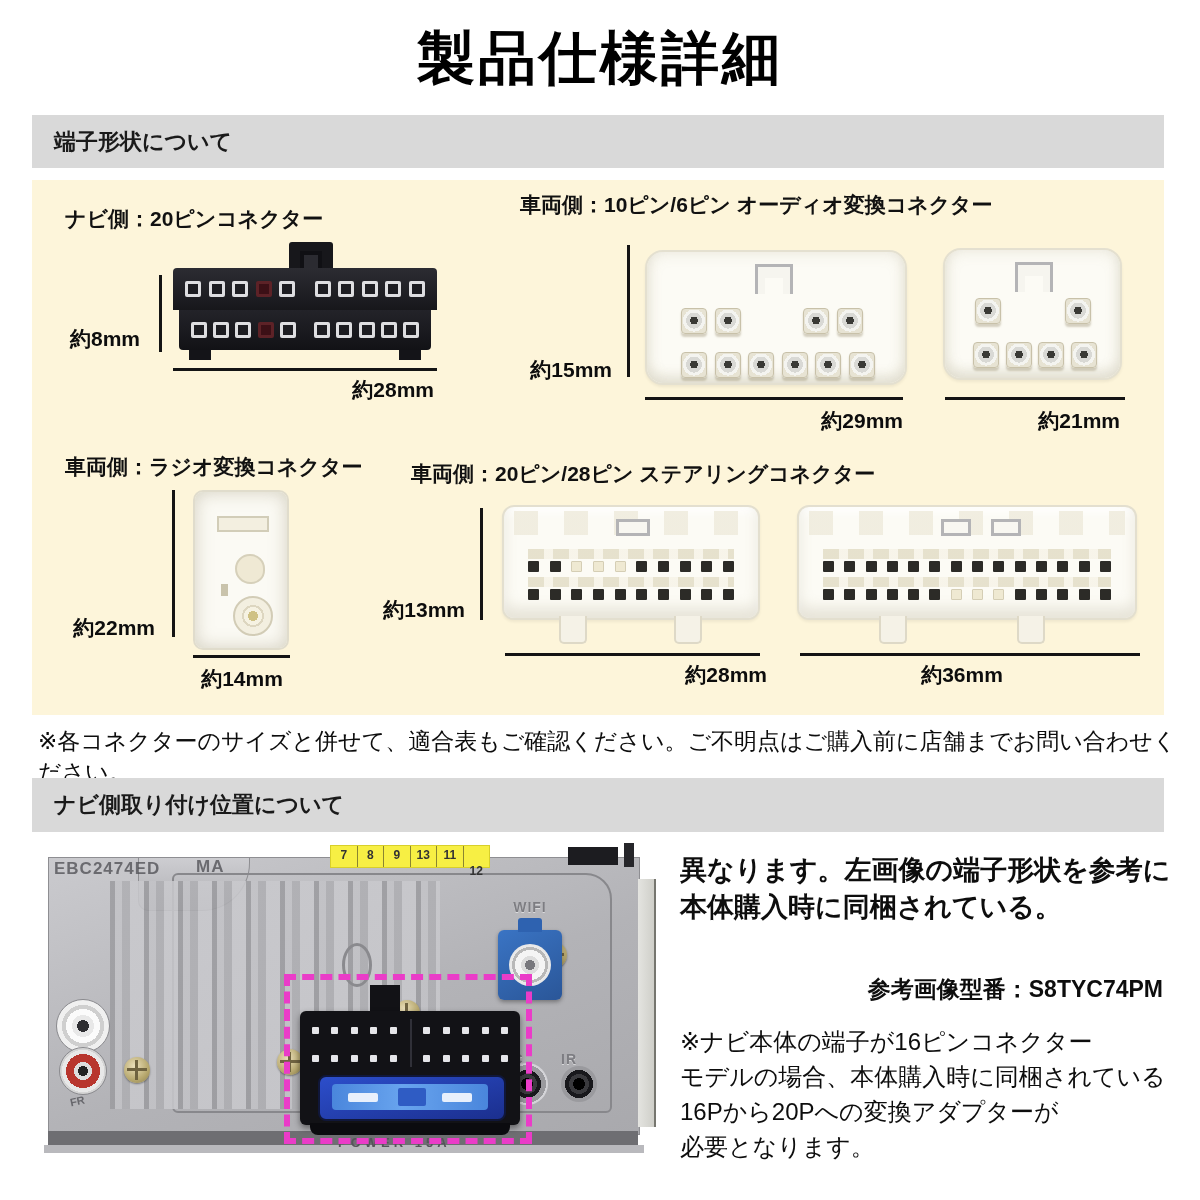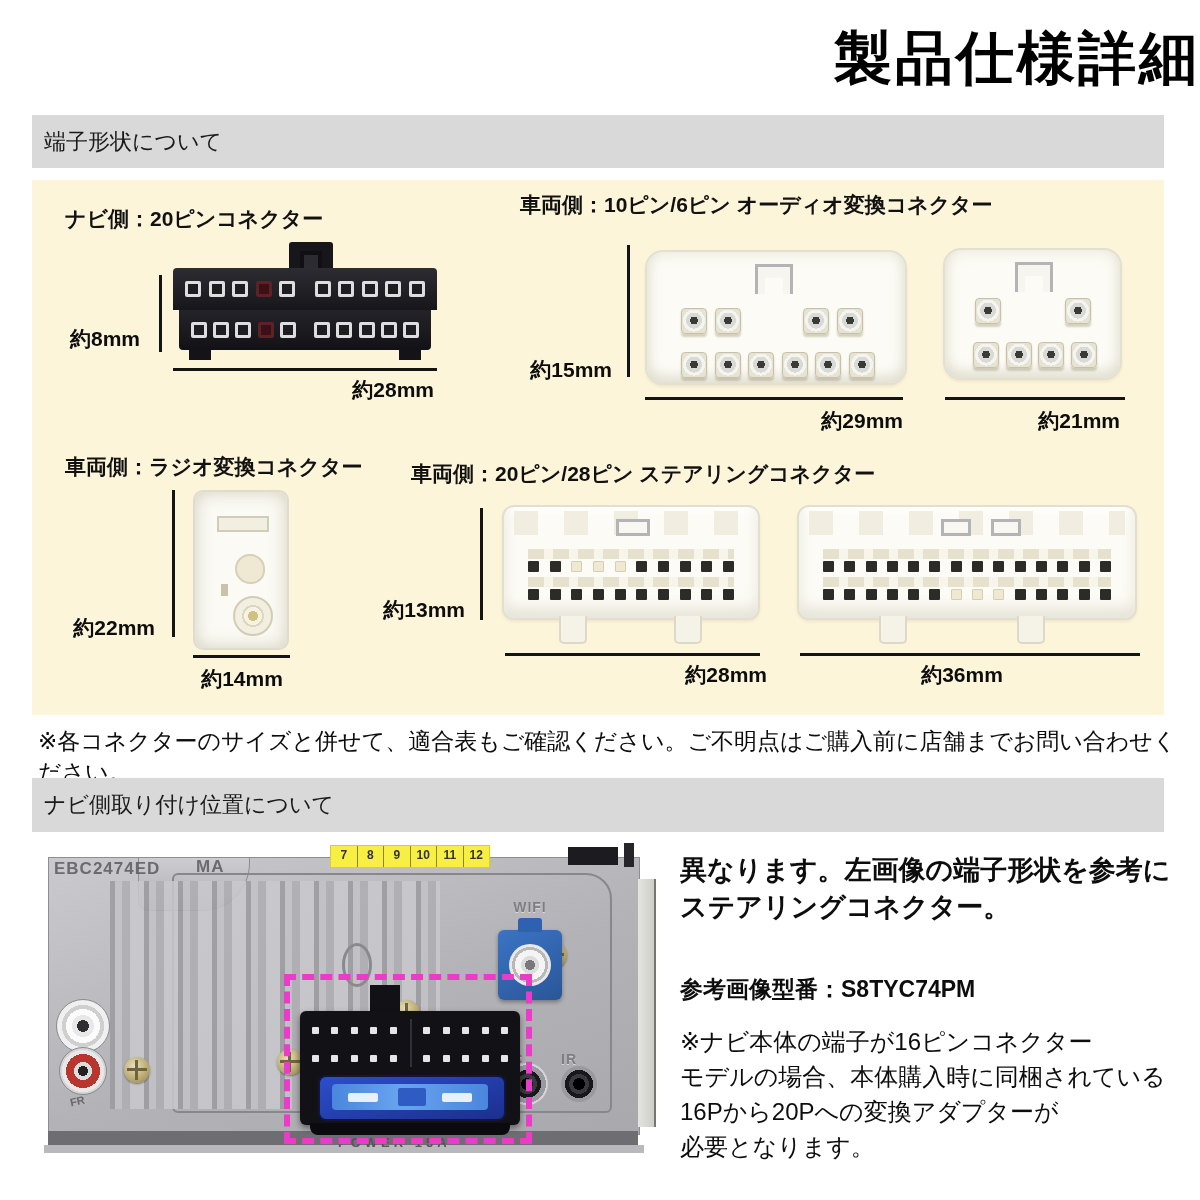--- a/index.html
+++ b/index.html
@@ -1,23 +1,23 @@
 <!DOCTYPE html>
 <html><head>
 <meta charset="utf-8">
 <style>
   html,body{margin:0;padding:0;background:#fff;}
   .page{position:relative;width:1200px;height:1200px;background:#ffffff;overflow:hidden;
         font-family:"Liberation Sans","DejaVu Sans",sans-serif;color:#111;}
 
   
-  .title{position:absolute;left:0;right:0;top:20px;margin:0;text-align:right;
+  .title{position:absolute;left:0;right:0;top:20px;margin:0;text-align:center;
          font-size:58px;font-weight:900;letter-spacing:3px;color:#000;}
   .bar{position:absolute;left:32px;width:1132px;height:53px;background:#d9d9d9;}
-  .bar span{display:block;padding-left:12px;line-height:53px;font-size:22px;font-weight:400;color:#1a1a1a;}
+  .bar span{display:block;padding-left:22px;line-height:53px;font-size:22px;font-weight:700;color:#1a1a1a;}
   .bar1{top:115px;}
   .bar2{top:778px;height:54px;}
 
   
   .cream{position:absolute;left:32px;top:180px;width:1132px;height:535px;background:#fdf5da;}
   .blk-h{position:absolute;font-size:21px;font-weight:700;white-space:nowrap;}
   .hline{position:absolute;height:3px;background:#141414;}
   .vline{position:absolute;width:3px;background:#141414;}
   .dim{position:absolute;font-size:21px;font-weight:700;white-space:nowrap;color:#0d0d0d;}
   .dim.center{text-align:center;}
@@ -94,21 +94,21 @@
   .bump{left:118px;top:15px;width:110px;height:52px;background:linear-gradient(#cdcdd1,#aeaeb2);
         border:1px solid #8e8e92;border-top:none;border-radius:0 0 48px 10px;}
   .panel{left:152px;top:30px;width:436px;height:236px;border:2px solid #88888c;border-radius:6px 26px 6px 6px;}
   .ribs{left:90px;top:38px;width:330px;height:228px;opacity:.85;
         background:repeating-linear-gradient(90deg,#9b9b9f 0 5px,#c3c3c7 5px 12px,#aeaeb2 12px 20px,#c9c9cd 20px 34px);}
   .oval{left:322px;top:100px;width:24px;height:38px;border:3px solid #8a8a8e;border-radius:50%;}
   .ystrip{left:310px;top:2px;width:158px;height:21px;background:#f7ef44;border:1px solid #d8cf2a;
         display:flex;position:absolute;}
   .ystrip span{position:static;flex:1;text-align:center;font-size:12px;font-weight:700;color:#333;
         line-height:19px;border-right:1px solid #8a8530;}
-  .ystrip span:last-child{border-right:none;}
+  .ystrip span:last-child{border-right:none;margin-top:16px;}
   .chassis-print{font-size:17px;font-weight:700;color:rgba(75,75,80,.75);letter-spacing:1px;}
   .rca{border-radius:50%;}
   .rca-white{left:36px;top:156px;width:52px;height:52px;border:1px solid #8a8a8e;
         background:radial-gradient(circle,#2e2e32 0 6px,#e8e8e8 6px 11px,#fbfbfb 11px 17px,#cfcfcf 17px 21px,#f0f0f0 21px);}
   .rca-red{left:39px;top:204px;width:46px;height:46px;border:1px solid #8a8a8e;
         background:radial-gradient(circle,#222 0 5px,#ddd 5px 9px,#b8362e 9px 17px,#e8e8e8 17px 21px,#d5d5d5 21px);}
   .screw{width:26px;height:26px;border-radius:50%;
         background:radial-gradient(circle at 40% 35%,#eadfba,#b7a86e 60%,#8d7f4c);box-shadow:0 1px 2px rgba(0,0,0,.4);}
   .screw::before{content:"";position:absolute;left:3px;top:11px;width:20px;height:3px;background:#6f6340;}
   .screw::after{content:"";position:absolute;left:11px;top:3px;width:3px;height:20px;background:#6f6340;}
@@ -140,21 +140,21 @@
   .fuse-elem::before{left:16px;} .fuse-elem::after{right:16px;}
   .fuse-mid{left:78px;top:11px;width:28px;height:18px;background:#2f5cc4;border-radius:2px;}
   .bconn-lip{left:10px;bottom:-10px;width:200px;height:12px;background:#0b0b0f;border-radius:0 0 8px 8px;}
   .power-label{left:318px;top:292px;font-size:13px;font-weight:700;color:#55555a;letter-spacing:4px;}
   .dashed-highlight{left:264px;top:131px;width:236px;height:158px;border:6px dashed #ea3cc8;z-index:6;}
   .fr-print{left:50px;top:252px;font-size:11px;font-weight:700;color:rgba(70,70,75,.7);transform:rotate(-12deg);}
 
   
   .desc{position:absolute;left:680px;top:852px;width:495px;}
   .desc-line{font-size:27px;font-weight:700;line-height:37px;color:#0d0d0d;white-space:nowrap;}
-  .model-ref{position:absolute;left:680px;top:974px;width:483px;text-align:left;
+  .model-ref{position:absolute;left:680px;top:974px;width:483px;text-align:right;
         font-size:23px;font-weight:700;color:#0d0d0d;}
   .note2{position:absolute;left:680px;top:1024px;width:505px;}
   .note2-line{font-size:24px;line-height:35px;color:#0d0d0d;white-space:nowrap;}
 </style>
 </head>
 <body>
 
 <div class="page">
 
   <h1 class="title">製品仕様詳細</h1>
@@ -353,21 +353,21 @@
     <div class="chassis-strip"></div>
     <div class="chassis-base"></div>
     <div class="tr1"></div>
     <div class="tr2"></div>
     <div class="side-strip"></div>
 
     <div class="ystrip">
       <span>7</span>
       <span>8</span>
       <span>9</span>
-      <span>10</span>
+      <span>13</span>
       <span>11</span>
       <span>12</span>
     </div>
 
     <div class="chassis-print" style="left:34px;top:16px">EBC2474ED</div>
     <div class="chassis-print" style="left:176px;top:14px">MA</div>
 
     <div class="rca rca-white"></div>
     <div class="rca rca-red"></div>
     <div class="fr-print">FR</div>
@@ -418,21 +418,21 @@
       </div>
       <div class="bconn-lip"></div>
     </div>
     <div class="power-label">POWER 15A</div>
 
     <div class="dashed-highlight"></div>
   </div>
 
   <div class="desc">
     <div class="desc-line">異なります。左画像の端子形状を参考に</div>
-    <div class="desc-line">ステアリングコネクター。</div>
+    <div class="desc-line">本体購入時に同梱されている。</div>
   </div>
   <div class="model-ref">参考画像型番：S8TYC74PM</div>
   <div class="note2">
     <div class="note2-line">※ナビ本体の端子が16ピンコネクター</div>
     <div class="note2-line">モデルの場合、本体購入時に同梱されている</div>
     <div class="note2-line">16Pから20Pへの変換アダプターが</div>
     <div class="note2-line">必要となります。</div>
   </div>
 
 </div>

